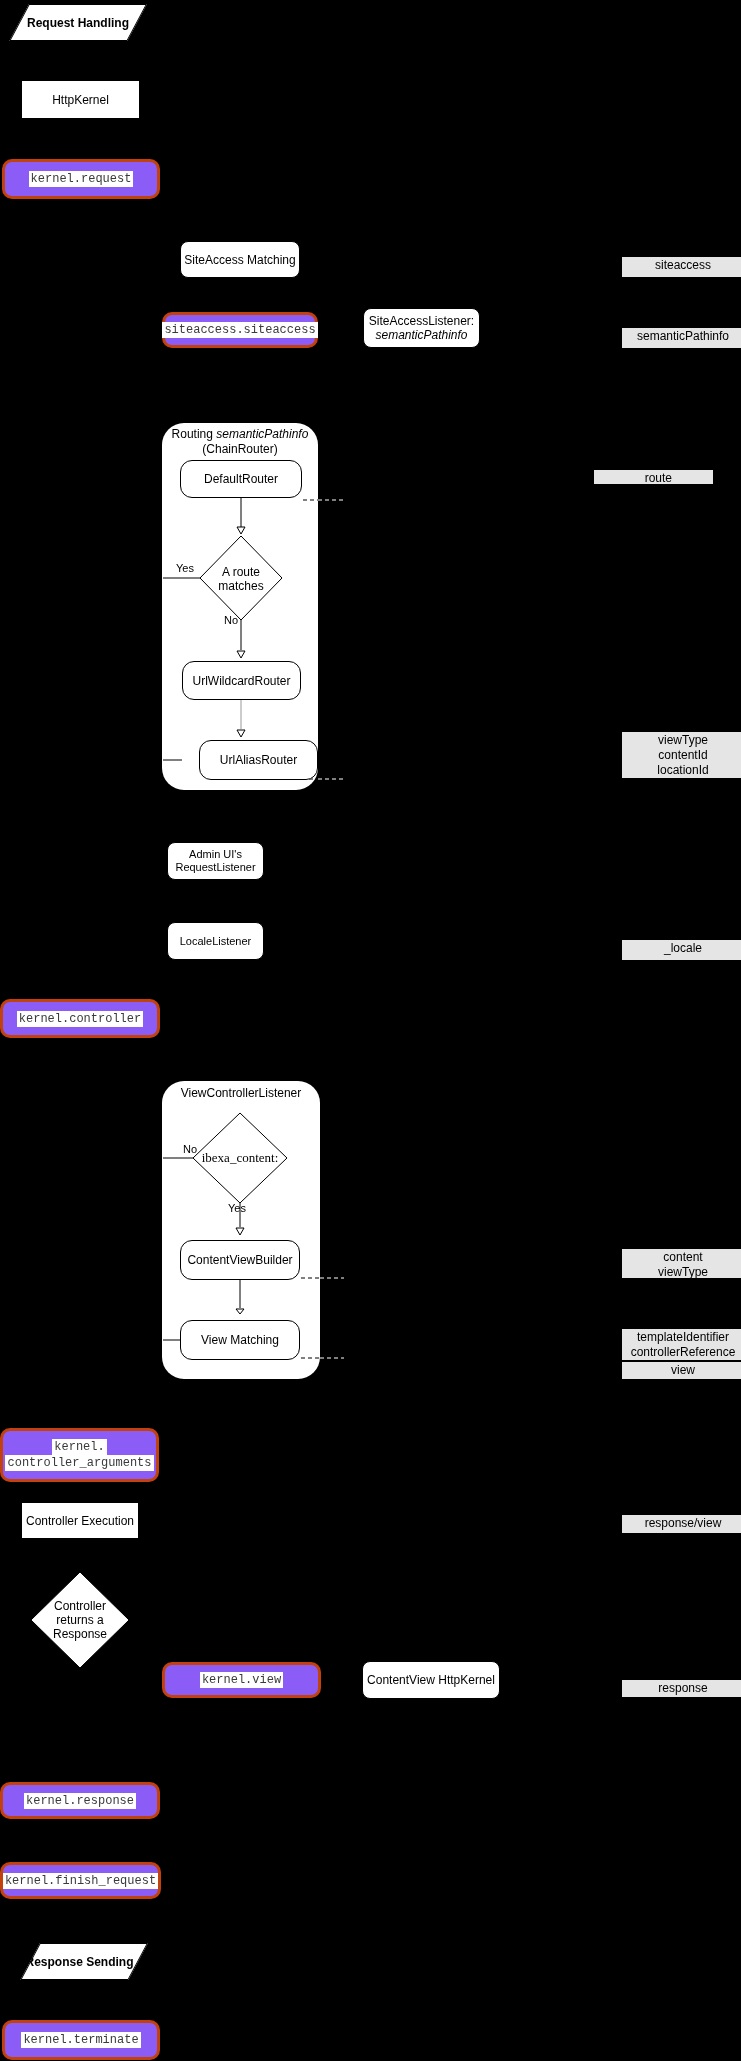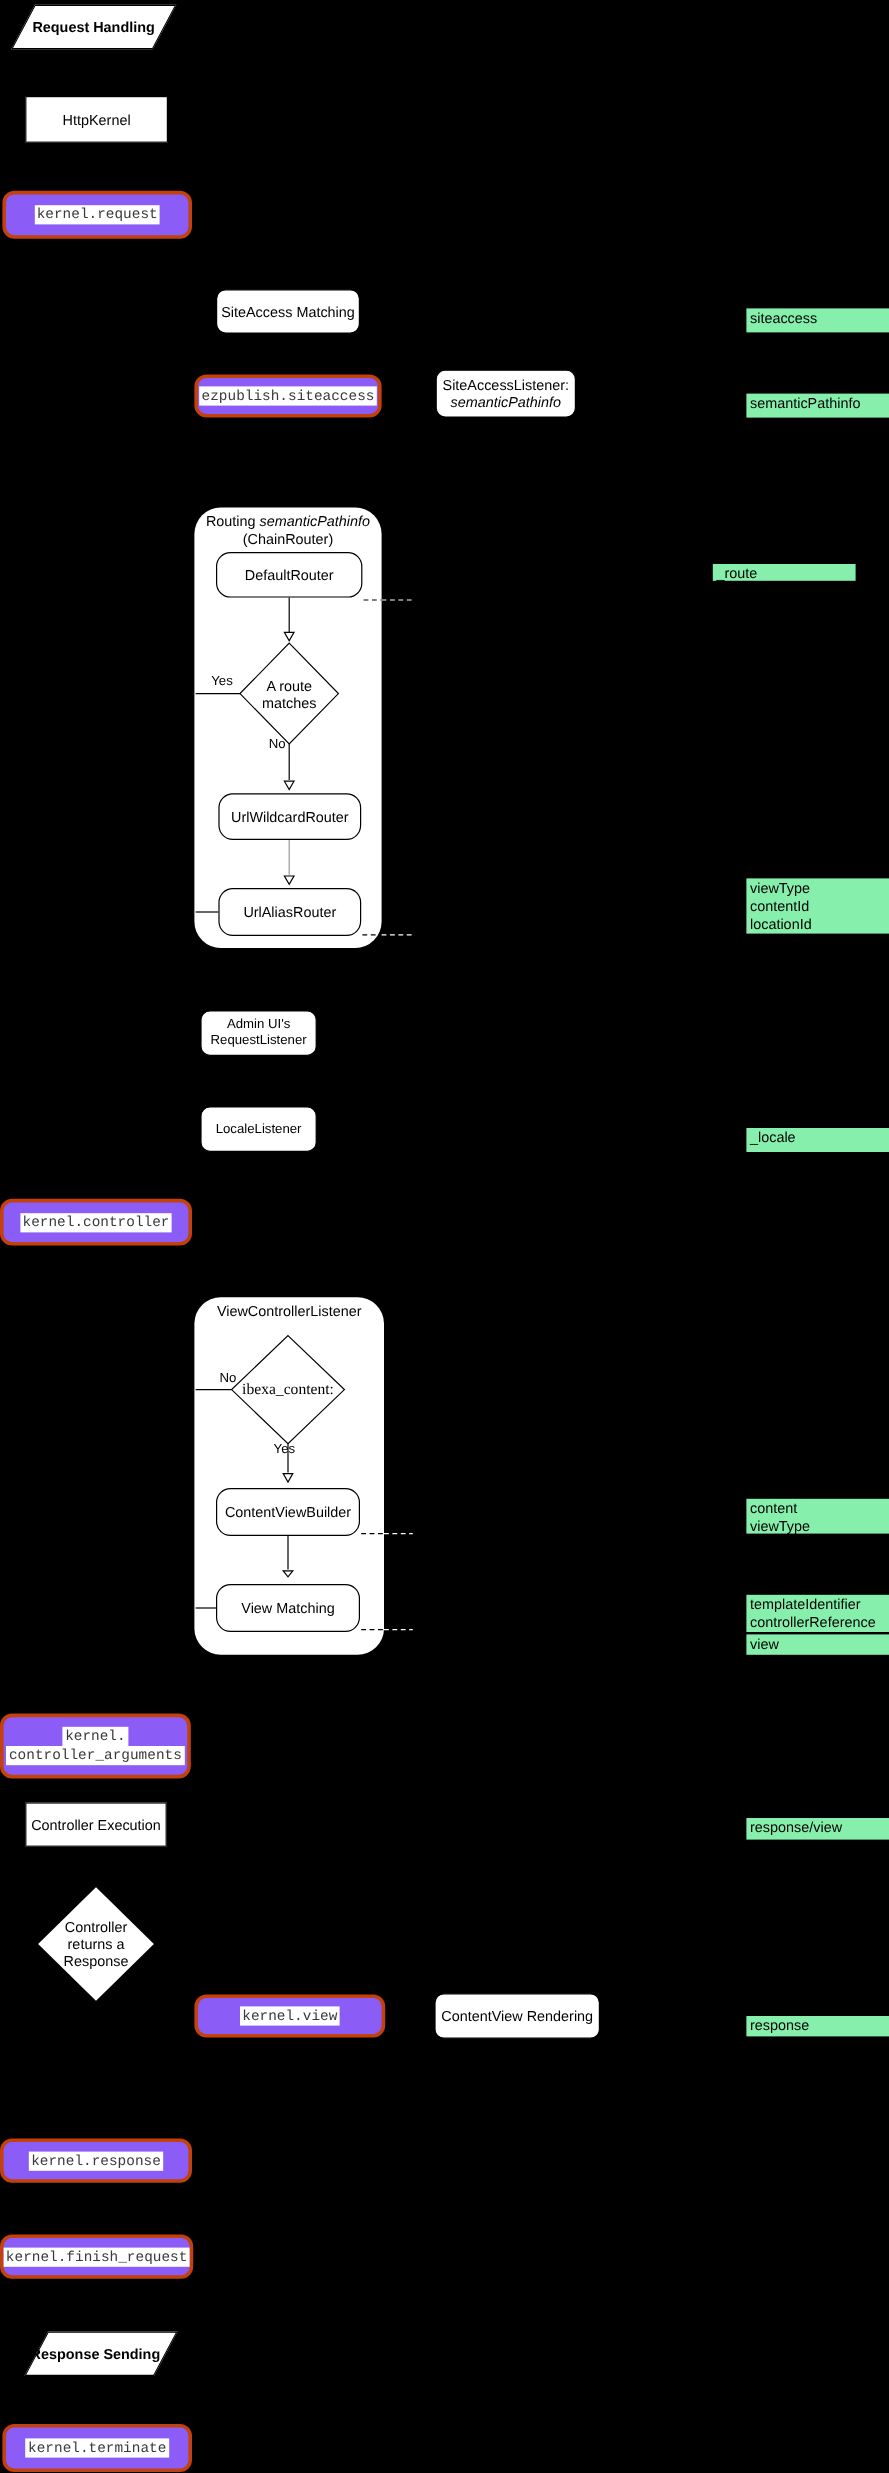--- a/index.html
+++ b/index.html
@@ -16,22 +16,22 @@
   
   .event{position:absolute;background:#8b5cf6;border:3px solid #c2410c;border-radius:10px;
          display:flex;flex-direction:column;align-items:center;justify-content:center;
          font-family:"Liberation Mono","DejaVu Sans Mono",monospace;
          font-size:12px;line-height:16px;color:#3a3a3a;box-sizing:border-box;}
   .event .code{background:#fff;padding:0 2px;white-space:nowrap;}
   
   .container-box{position:absolute;background:#fff;border-radius:22px;}
   .container-title{position:absolute;text-align:center;font-size:12px;line-height:15px;}
   
-  .lbl{position:absolute;background:#86efac;color:#000;font-size:12px;line-height:15px;
-       padding:1px 0 1px 3px;text-align:left;box-sizing:border-box;}
+  .lbl{position:absolute;background:#e5e5e5;color:#000;font-size:12px;line-height:15px;
+       padding:1px 0 1px 3px;text-align:center;box-sizing:border-box;}
   
   .para{position:absolute;background:#fff;border:1px solid #000;
         transform:skewX(-28deg);transform-origin:0 0;box-sizing:border-box;}
   .para-label{position:absolute;display:flex;align-items:center;justify-content:center;
               font-size:12px;text-align:center;font-weight:bold;}
   .diamond-text{position:absolute;display:flex;flex-direction:column;align-items:center;
                 justify-content:center;text-align:center;font-size:12px;line-height:14px;}
   .serif{font-family:"Liberation Serif","DejaVu Serif",serif;font-size:13px;}
   .branch{position:absolute;font-size:11px;line-height:13px;text-align:center;}
   .it{font-style:italic;}
@@ -82,21 +82,21 @@
 
   <div class="node sq z3" style="left:21px;top:80px;width:119px;height:39px;">HttpKernel</div>
 
   <div class="event z3" style="left:2px;top:159px;width:158px;height:40px;">
     <span class="code">kernel.request</span>
   </div>
 
   <div class="node r8 z3" style="left:180px;top:241px;width:120px;height:37px;">SiteAccess Matching</div>
 
   <div class="event z3" style="left:162px;top:312px;width:156px;height:36px;">
-    <span class="code">ezpublish.siteaccess</span>
+    <span class="code">siteaccess.siteaccess</span>
   </div>
 
   <div class="node r8 z3" style="left:363px;top:308px;width:117px;height:40px;flex-direction:column;">
     <span>SiteAccessListener:</span>
     <span class="it">semanticPathinfo</span>
   </div>
 
   <div class="lbl z3" style="left:622px;top:257px;width:119px;height:20px;">siteaccess</div>
   <div class="lbl z3" style="left:622px;top:328px;width:119px;height:20px;">semanticPathinfo</div>
 
@@ -106,21 +106,21 @@
   </div>
 
   <div class="node r12 z3" style="left:180px;top:460px;width:122px;height:38px;">DefaultRouter</div>
   <div class="diamond-text z3" style="left:201px;top:563px;width:80px;height:32px;">
     <span>A route</span>
     <span>matches</span>
   </div>
   <div class="branch z3" style="left:172px;top:562px;width:26px;">Yes</div>
   <div class="branch z3" style="left:218px;top:614px;width:26px;">No</div>
   <div class="node r12 z3" style="left:182px;top:661px;width:119px;height:39px;">UrlWildcardRouter</div>
-  <div class="node r12 z3" style="left:182px;top:740px;width:119px;height:40px;">UrlAliasRouter</div>
+  <div class="node r12 z3" style="left:199px;top:740px;width:119px;height:40px;">UrlAliasRouter</div>
 
   <div class="lbl z3" style="left:594px;top:470px;width:119px;height:14px;">
     <div>_route</div>
     <div>_controller</div>
   </div>
   <div class="lbl z3" style="left:622px;top:732px;width:119px;height:46px;">
     <div>viewType</div>
     <div>contentId</div>
     <div>locationId</div>
   </div>
@@ -163,21 +163,21 @@
 
   <div class="diamond-text small z3" style="left:33px;top:1598px;width:94px;height:44px;">
     <span>Controller</span>
     <span>returns a</span>
     <span>Response</span>
   </div>
 
   <div class="event z3" style="left:162px;top:1662px;width:159px;height:36px;">
     <span class="code">kernel.view</span>
   </div>
-  <div class="node r8 z3" style="left:362px;top:1661px;width:138px;height:38px;">ContentView Rendering</div>
+  <div class="node r8 z3" style="left:362px;top:1661px;width:138px;height:38px;">ContentView HttpKernel</div>
   <div class="lbl z3" style="left:622px;top:1680px;width:119px;height:17px;">response</div>
 
   <div class="event z3" style="left:0px;top:1782px;width:160px;height:37px;">
     <span class="code">kernel.response</span>
   </div>
   <div class="event z3" style="left:0px;top:1862px;width:161px;height:37px;">
     <span class="code">kernel.finish_request</span>
   </div>
 
   <div class="para z1" style="left:40px;top:1943px;width:108px;height:37px;"></div>

